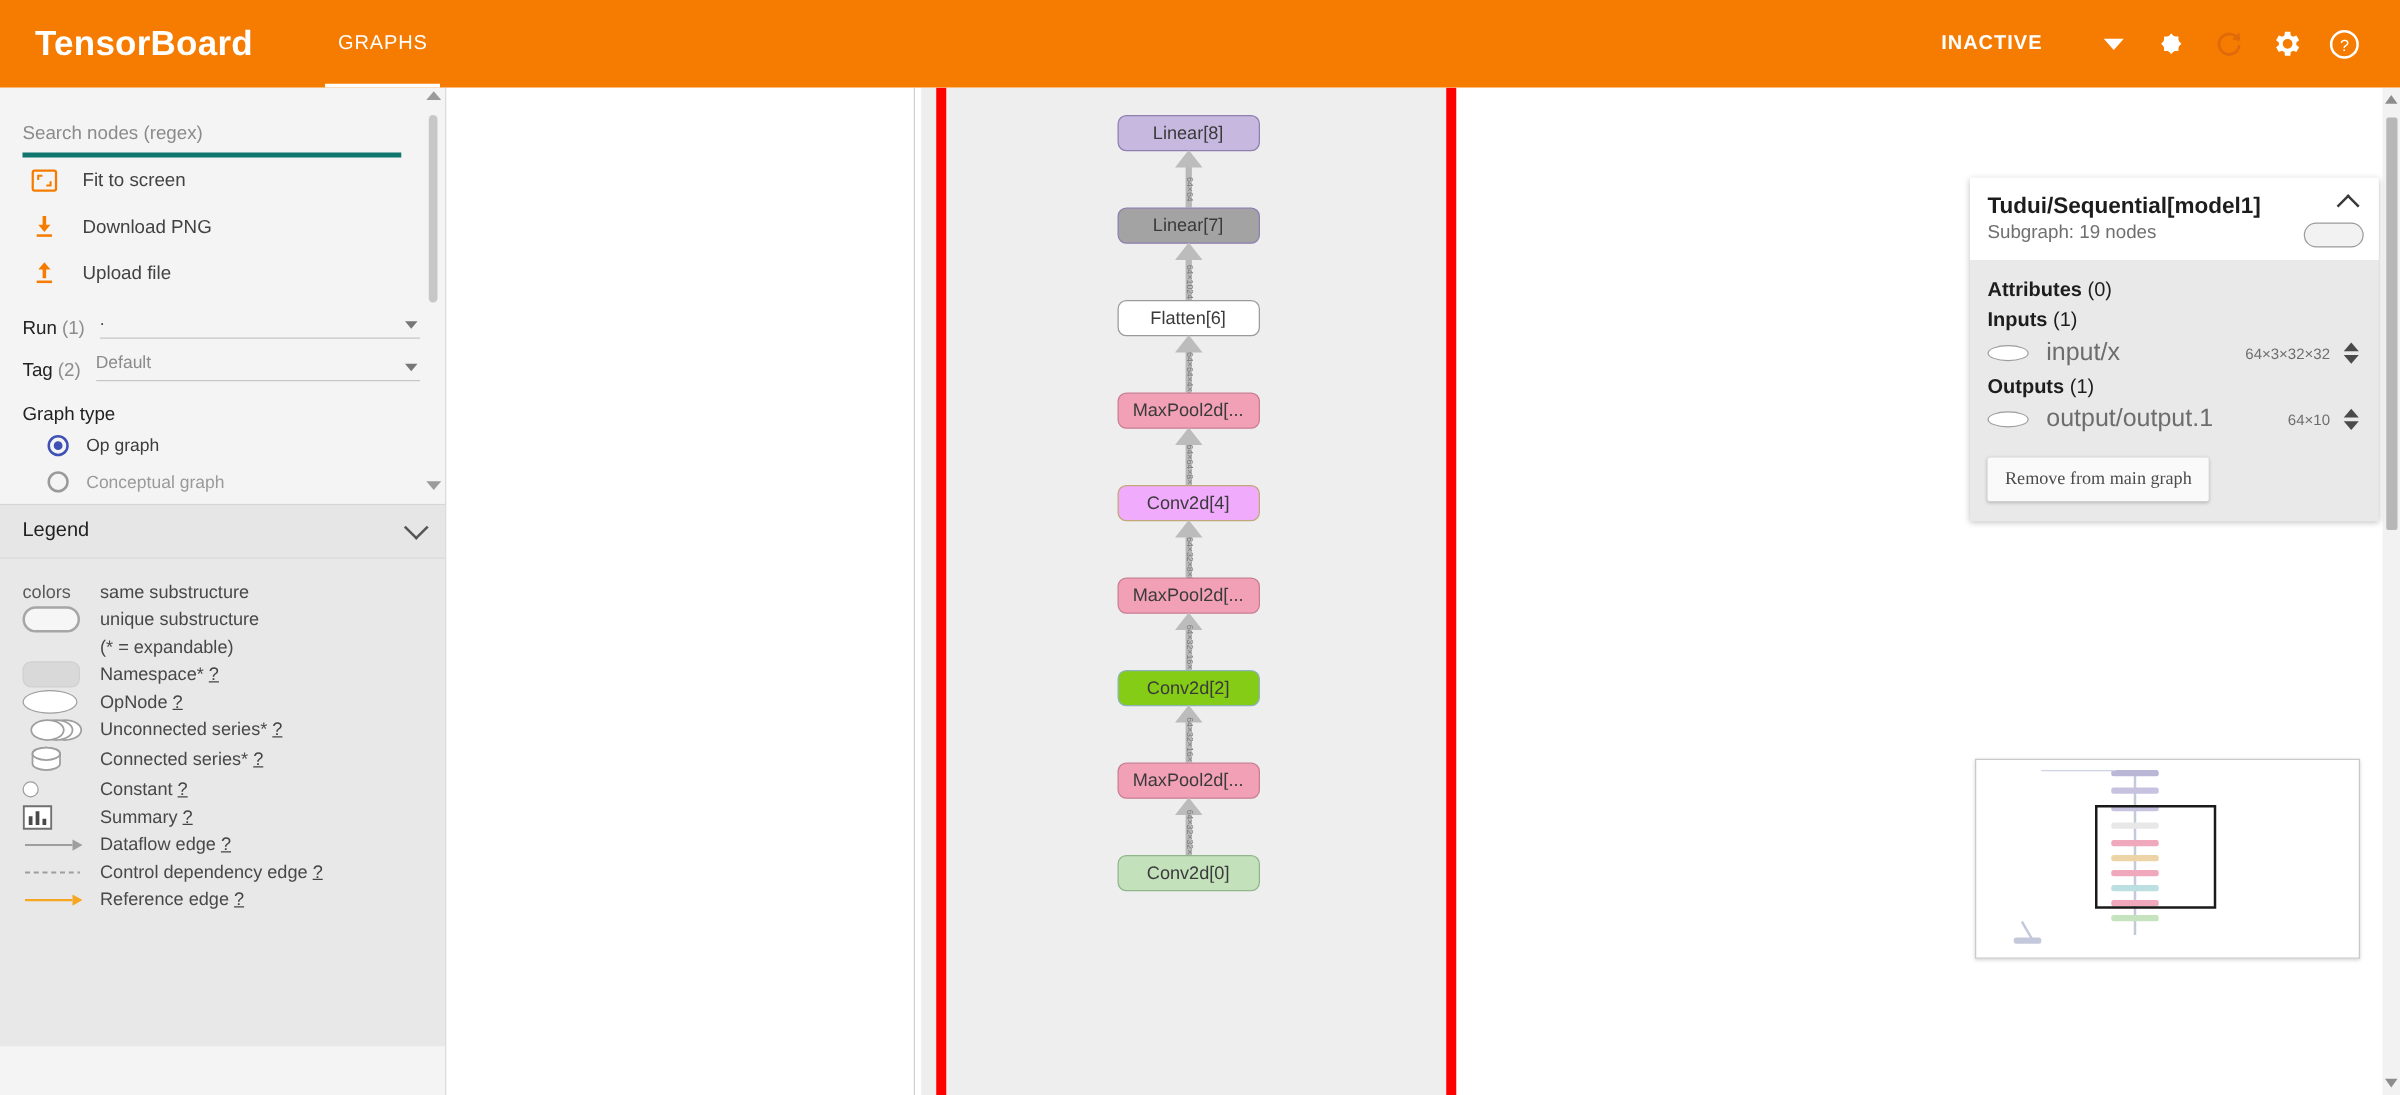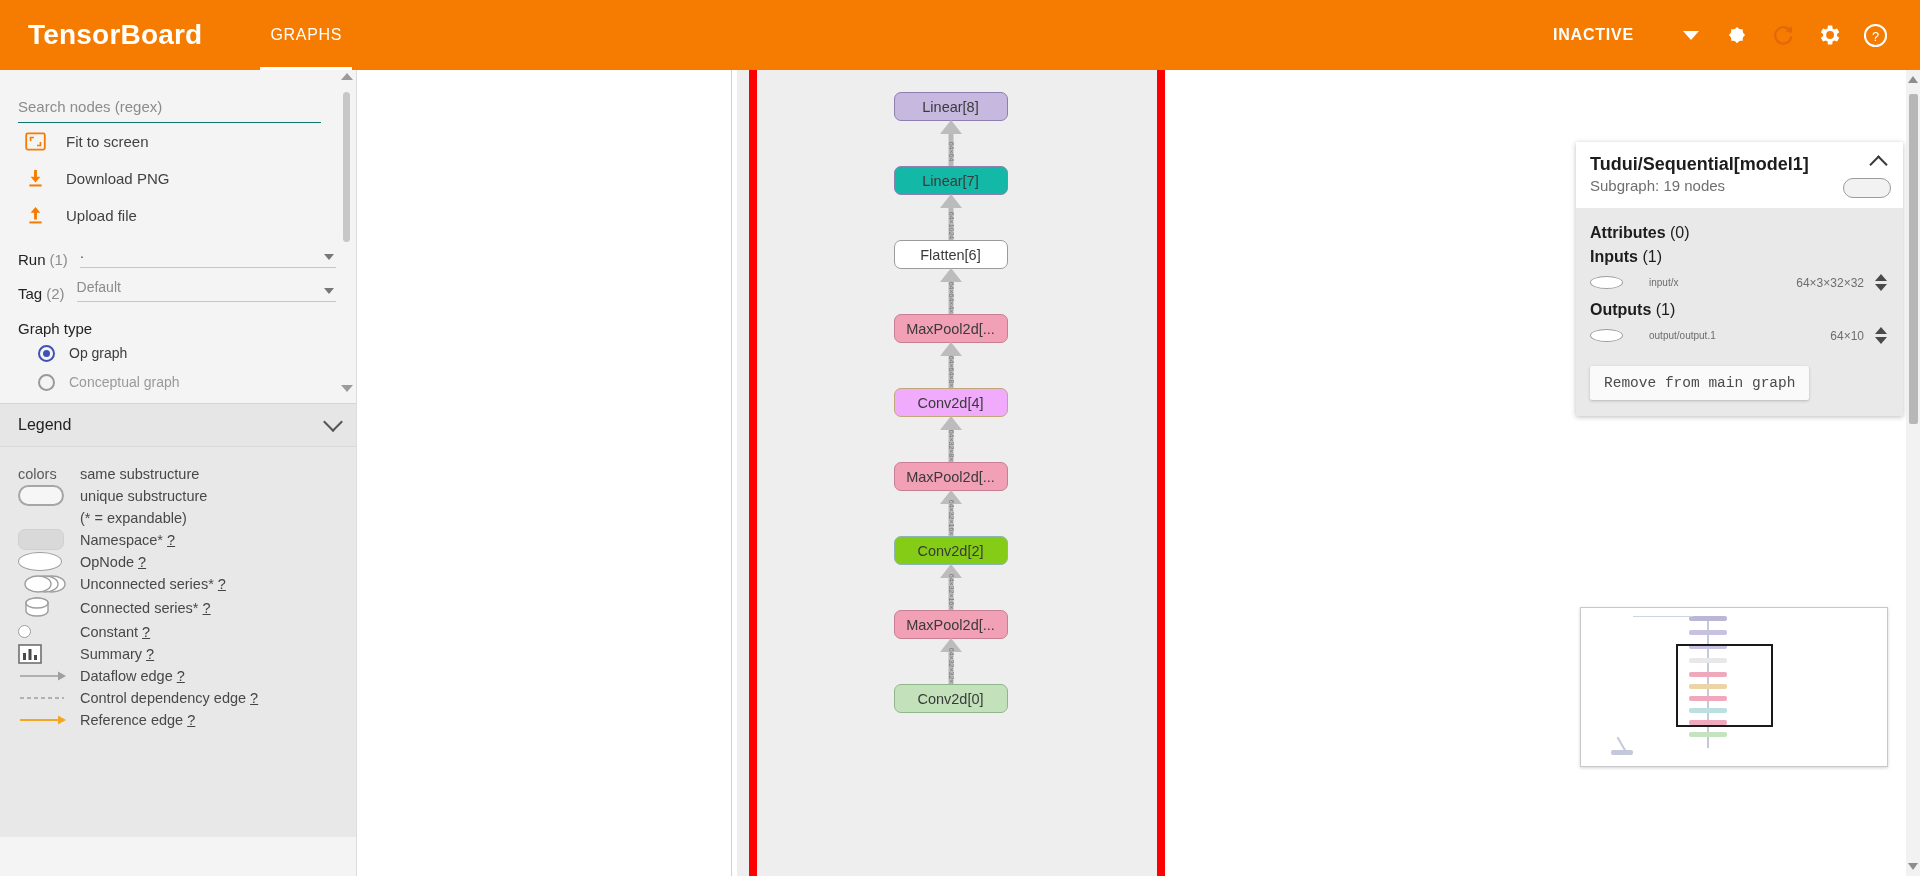--- a/index.html
+++ b/index.html
@@ -60,21 +60,21 @@
     position: absolute; top: 70px; left: 0;
     width: 357px; height: 806px;
     background: #f4f4f4;
     border-right: 1px solid #dcdcdc;
     z-index: 30;
     overflow: hidden;
   }
   .sb-top { position: relative; height: 333px; background: #f4f4f4; overflow:hidden; }
   .search-wrap { padding: 24px 20px 0 18px; }
   .search-input {
-    width: 303px; border: none; border-bottom: 1px solid #0f766e;
+    width: 303px; border: none; border-bottom: 4px solid #0f766e;
     background: transparent; outline: none;
     font-family: "Liberation Sans", sans-serif;
     font-size: 15px; color: #333; padding: 4px 0 7px 0;
   }
   .search-input::placeholder { color: #8b8b8b; }
 
   .sb-action {
     display: flex; align-items: center; height: 37px;
     padding-left: 22px; cursor: pointer;
   }
@@ -208,30 +208,30 @@
   .info-swatch {
     position: absolute; right: 12px; top: 36px;
     width: 48px; height: 20px; border-radius: 11px;
     background: #f2f2f2; border: 1.5px solid #9b9b9b;
   }
   .info-body { padding: 10px 14px 10px 14px; }
   .info-sec { font-size: 16px; color: #1d1d1d; font-weight: bold; margin: 6px 0 4px 0; }
   .info-sec .cnt { font-weight: normal; }
   .io-row { display: flex; align-items: center; height: 25px; }
   .io-pill { width: 33px; height: 13px; border-radius: 50%; background: #fff; border: 1.4px solid #9e9e9e; flex: none; }
-  .io-name { font-size: 10px; color: #6d6d6d; margin-left: 26px; }
+  .io-name { font-size: 20px; color: #6d6d6d; margin-left: 14px; }
   .io-shape { margin-left: auto; font-size: 12px; color: #6d6d6d; }
   .io-stepper { margin-left: 9px; width: 16px; display: flex; flex-direction: column; align-items: center; gap: 3px; cursor: pointer; }
   .st-up { width:0;height:0;border-left:6px solid transparent;border-right:6px solid transparent;border-bottom:7px solid #4a4a4a; }
   .st-down { width:0;height:0;border-left:6px solid transparent;border-right:6px solid transparent;border-top:7px solid #4a4a4a; }
   .remove-btn {
     display: inline-block; margin: 8px 0 6px 14px;
     background: #fafafa; border: none; border-radius: 2px;
     box-shadow: 0 1px 3px rgba(0,0,0,.22);
-    font-family: Liberation Mono, monospace;
+    font-family: Liberation Serif, serif;
     font-size: 14.5px; color: #4b4b4b;
     padding: 9px 14px; cursor: pointer;
   }
 
   
   .minimap {
     position: absolute; left: 1223px; top: 537px;
     width: 308px; height: 160px;
     background: #fff; border: 1px solid #c9c9c9;
     box-shadow: 0 1px 3px rgba(0,0,0,.18);
@@ -493,21 +493,21 @@
 
     <div class="graph-area-left-border"></div>
 
     <div class="graph-area">
 
       <div id="graph-nodes">
           <div class="node" style="top: 22px; background: rgb(199, 184, 224); border-color: rgb(142, 127, 176);">Linear[8]</div>
           <div class="edge" style="top: 63px; height: 33px;"></div>
           <div class="arrow-head" style="top: 50px;"></div>
           <div class="edge-label" style="top: 77.5px;">64×64</div>
-          <div class="node" style="top: 96px; background: #14b8a6; border-color: rgb(142, 127, 176);">Linear[7]</div>
+          <div class="node" style="top: 96px; background: #a3a3a3; border-color: rgb(142, 127, 176);">Linear[7]</div>
           <div class="edge" style="top: 137px; height: 33px;"></div>
           <div class="arrow-head" style="top: 124px;"></div>
           <div class="edge-label" style="top: 151.5px;">64×1024</div>
           <div class="node" style="top: 170px; background: rgb(255, 255, 255); border-color: rgb(155, 155, 155);">Flatten[6]</div>
           <div class="edge" style="top: 211px; height: 33px;"></div>
           <div class="arrow-head" style="top: 198px;"></div>
           <div class="edge-label" style="top: 225.5px;">64×64×4×4</div>
           <div class="node" style="top: 244px; background: rgb(242, 160, 182); border-color: rgb(199, 127, 147);">MaxPool2d[...</div>
           <div class="edge" style="top: 285px; height: 33px;"></div>
           <div class="arrow-head" style="top: 272px;"></div>

